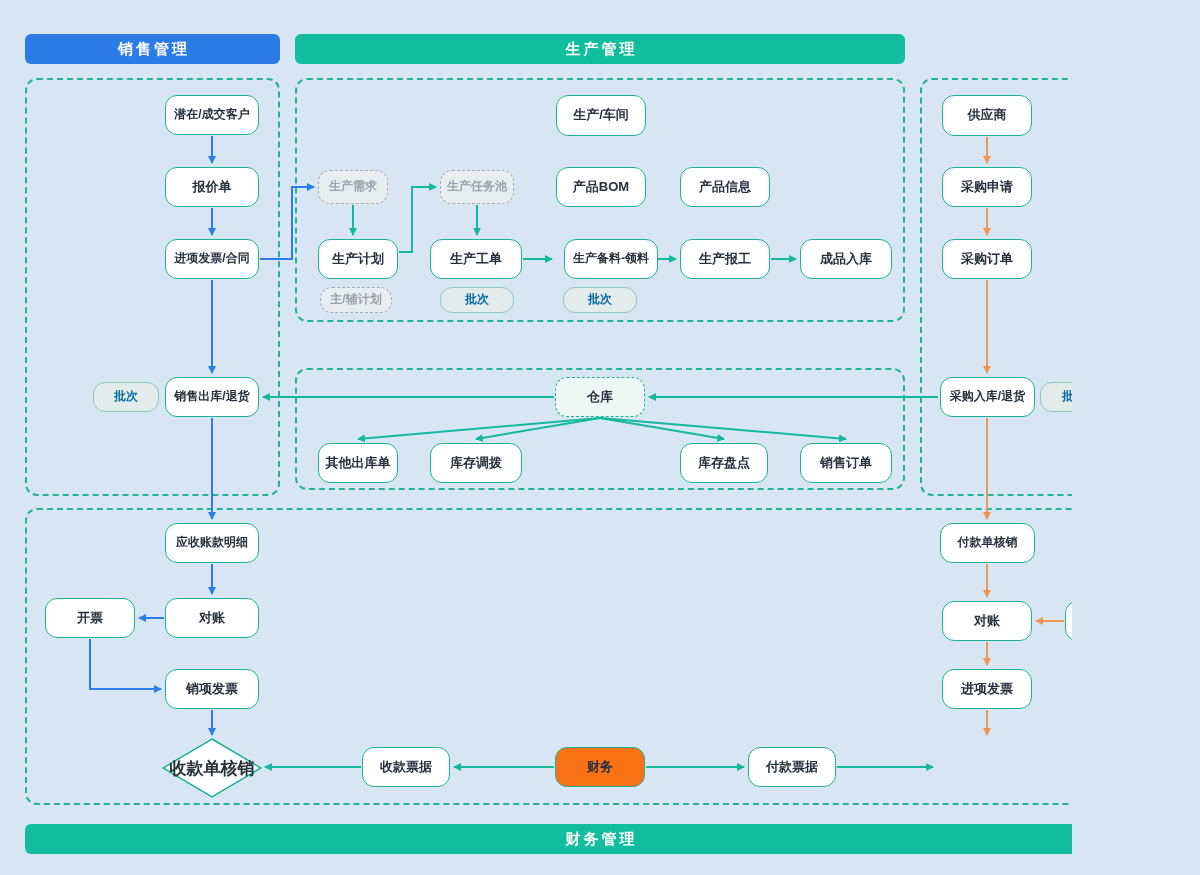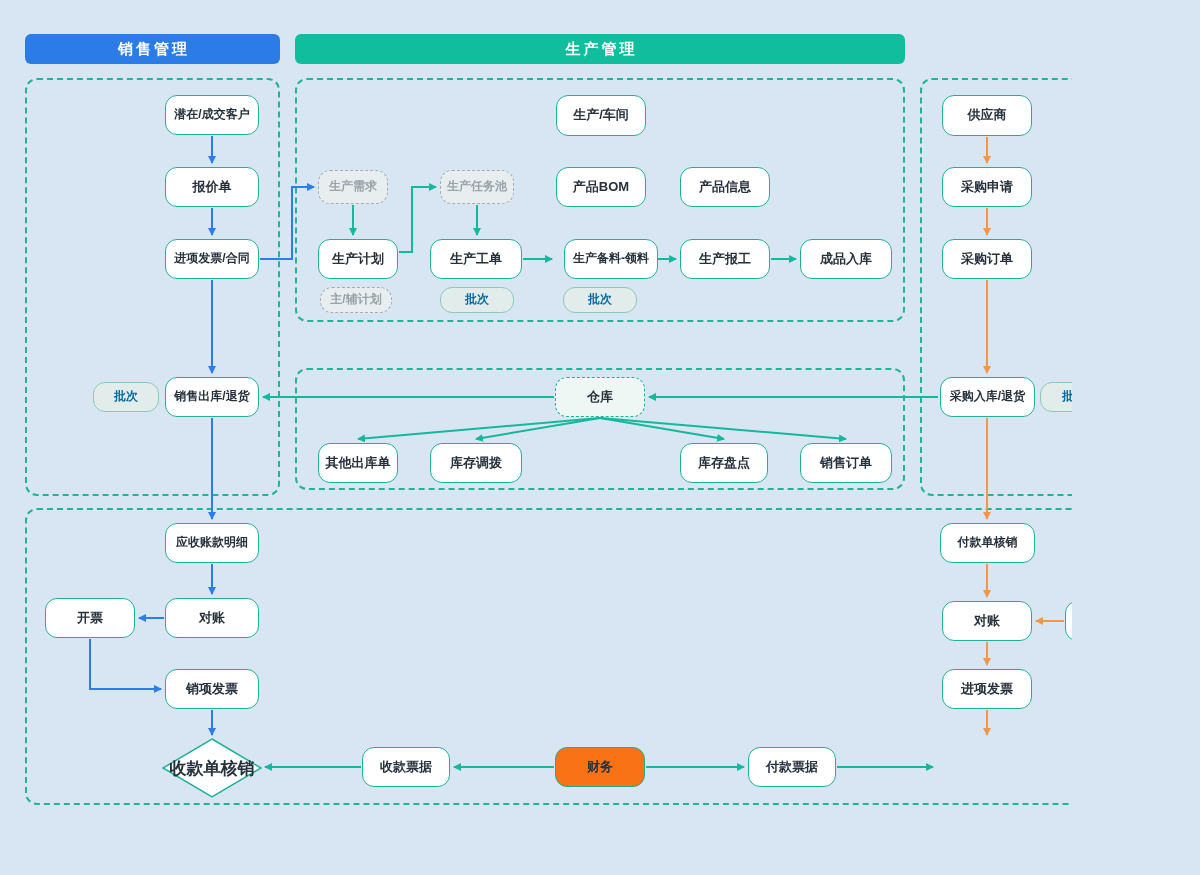--- a/index.html
+++ b/index.html
@@ -91,20 +91,21 @@
       <path d="M987,418 L987,519"></path>
       <path d="M987,564 L987,597"></path>
       <path d="M1064,621 L1036,621"></path>
       <path d="M987,642 L987,665"></path>
       <path d="M987,710 L987,735"></path>
     </g>
   </svg>
 
   <div class="hdr hdr-blue" style="left:25px;top:34px;width:255px;height:30px">销售管理</div>
   <div class="hdr hdr-teal" style="left:295px;top:34px;width:610px;height:30px">生产管理</div>
+  <div class="hdr hdr-teal" style="left:25px;top:824px;width:1150px;height:30px">财务管理</div>
 
   <div class="node node-sm" style="left:165px;top:95px;width:94px;height:40px">潜在/成交客户</div>
   <div class="node" style="left:165px;top:167px;width:94px;height:40px">报价单</div>
   <div class="node node-sm" style="left:165px;top:239px;width:94px;height:40px">进项发票/合同</div>
   <div class="node node-batch" style="left:93px;top:382px;width:66px;height:30px">批次</div>
   <div class="node node-sm" style="left:165px;top:377px;width:94px;height:40px">销售出库/退货</div>
   <div class="node node-sm" style="left:165px;top:523px;width:94px;height:40px">应收账款明细</div>
   <div class="node" style="left:165px;top:598px;width:94px;height:40px">对账</div>
   <div class="node" style="left:45px;top:598px;width:90px;height:40px">开票</div>
   <div class="node" style="left:165px;top:669px;width:94px;height:40px">销项发票</div>

